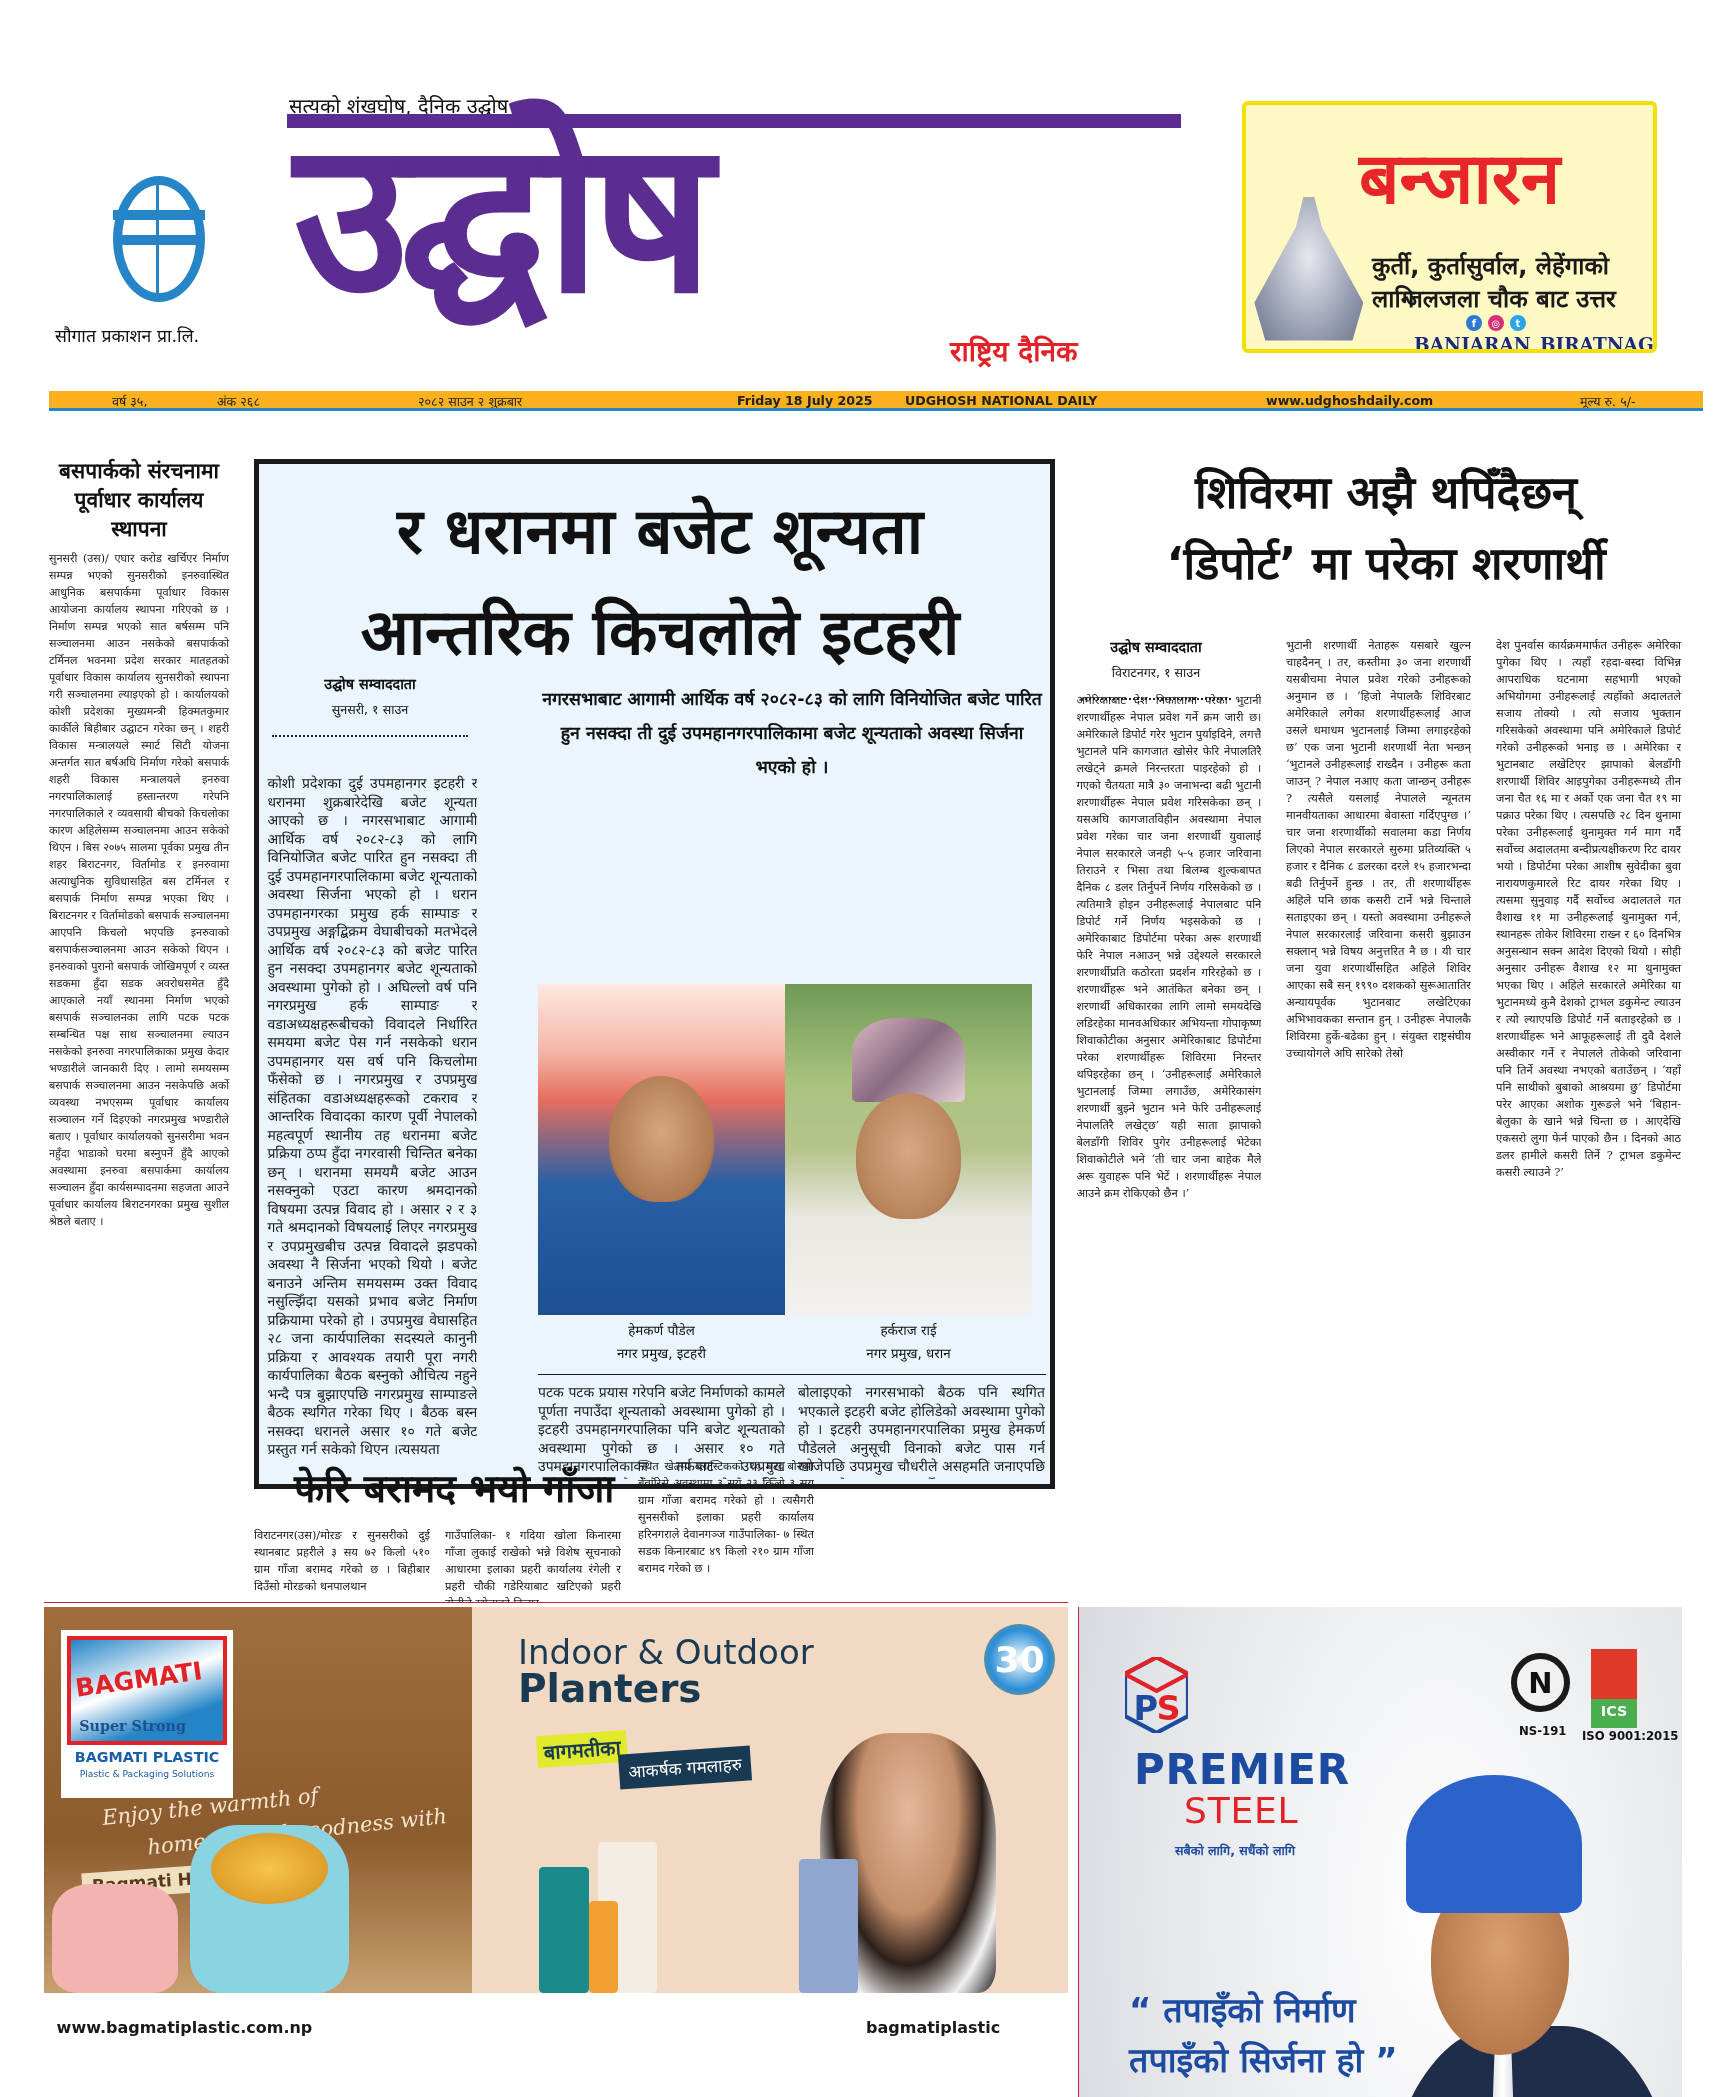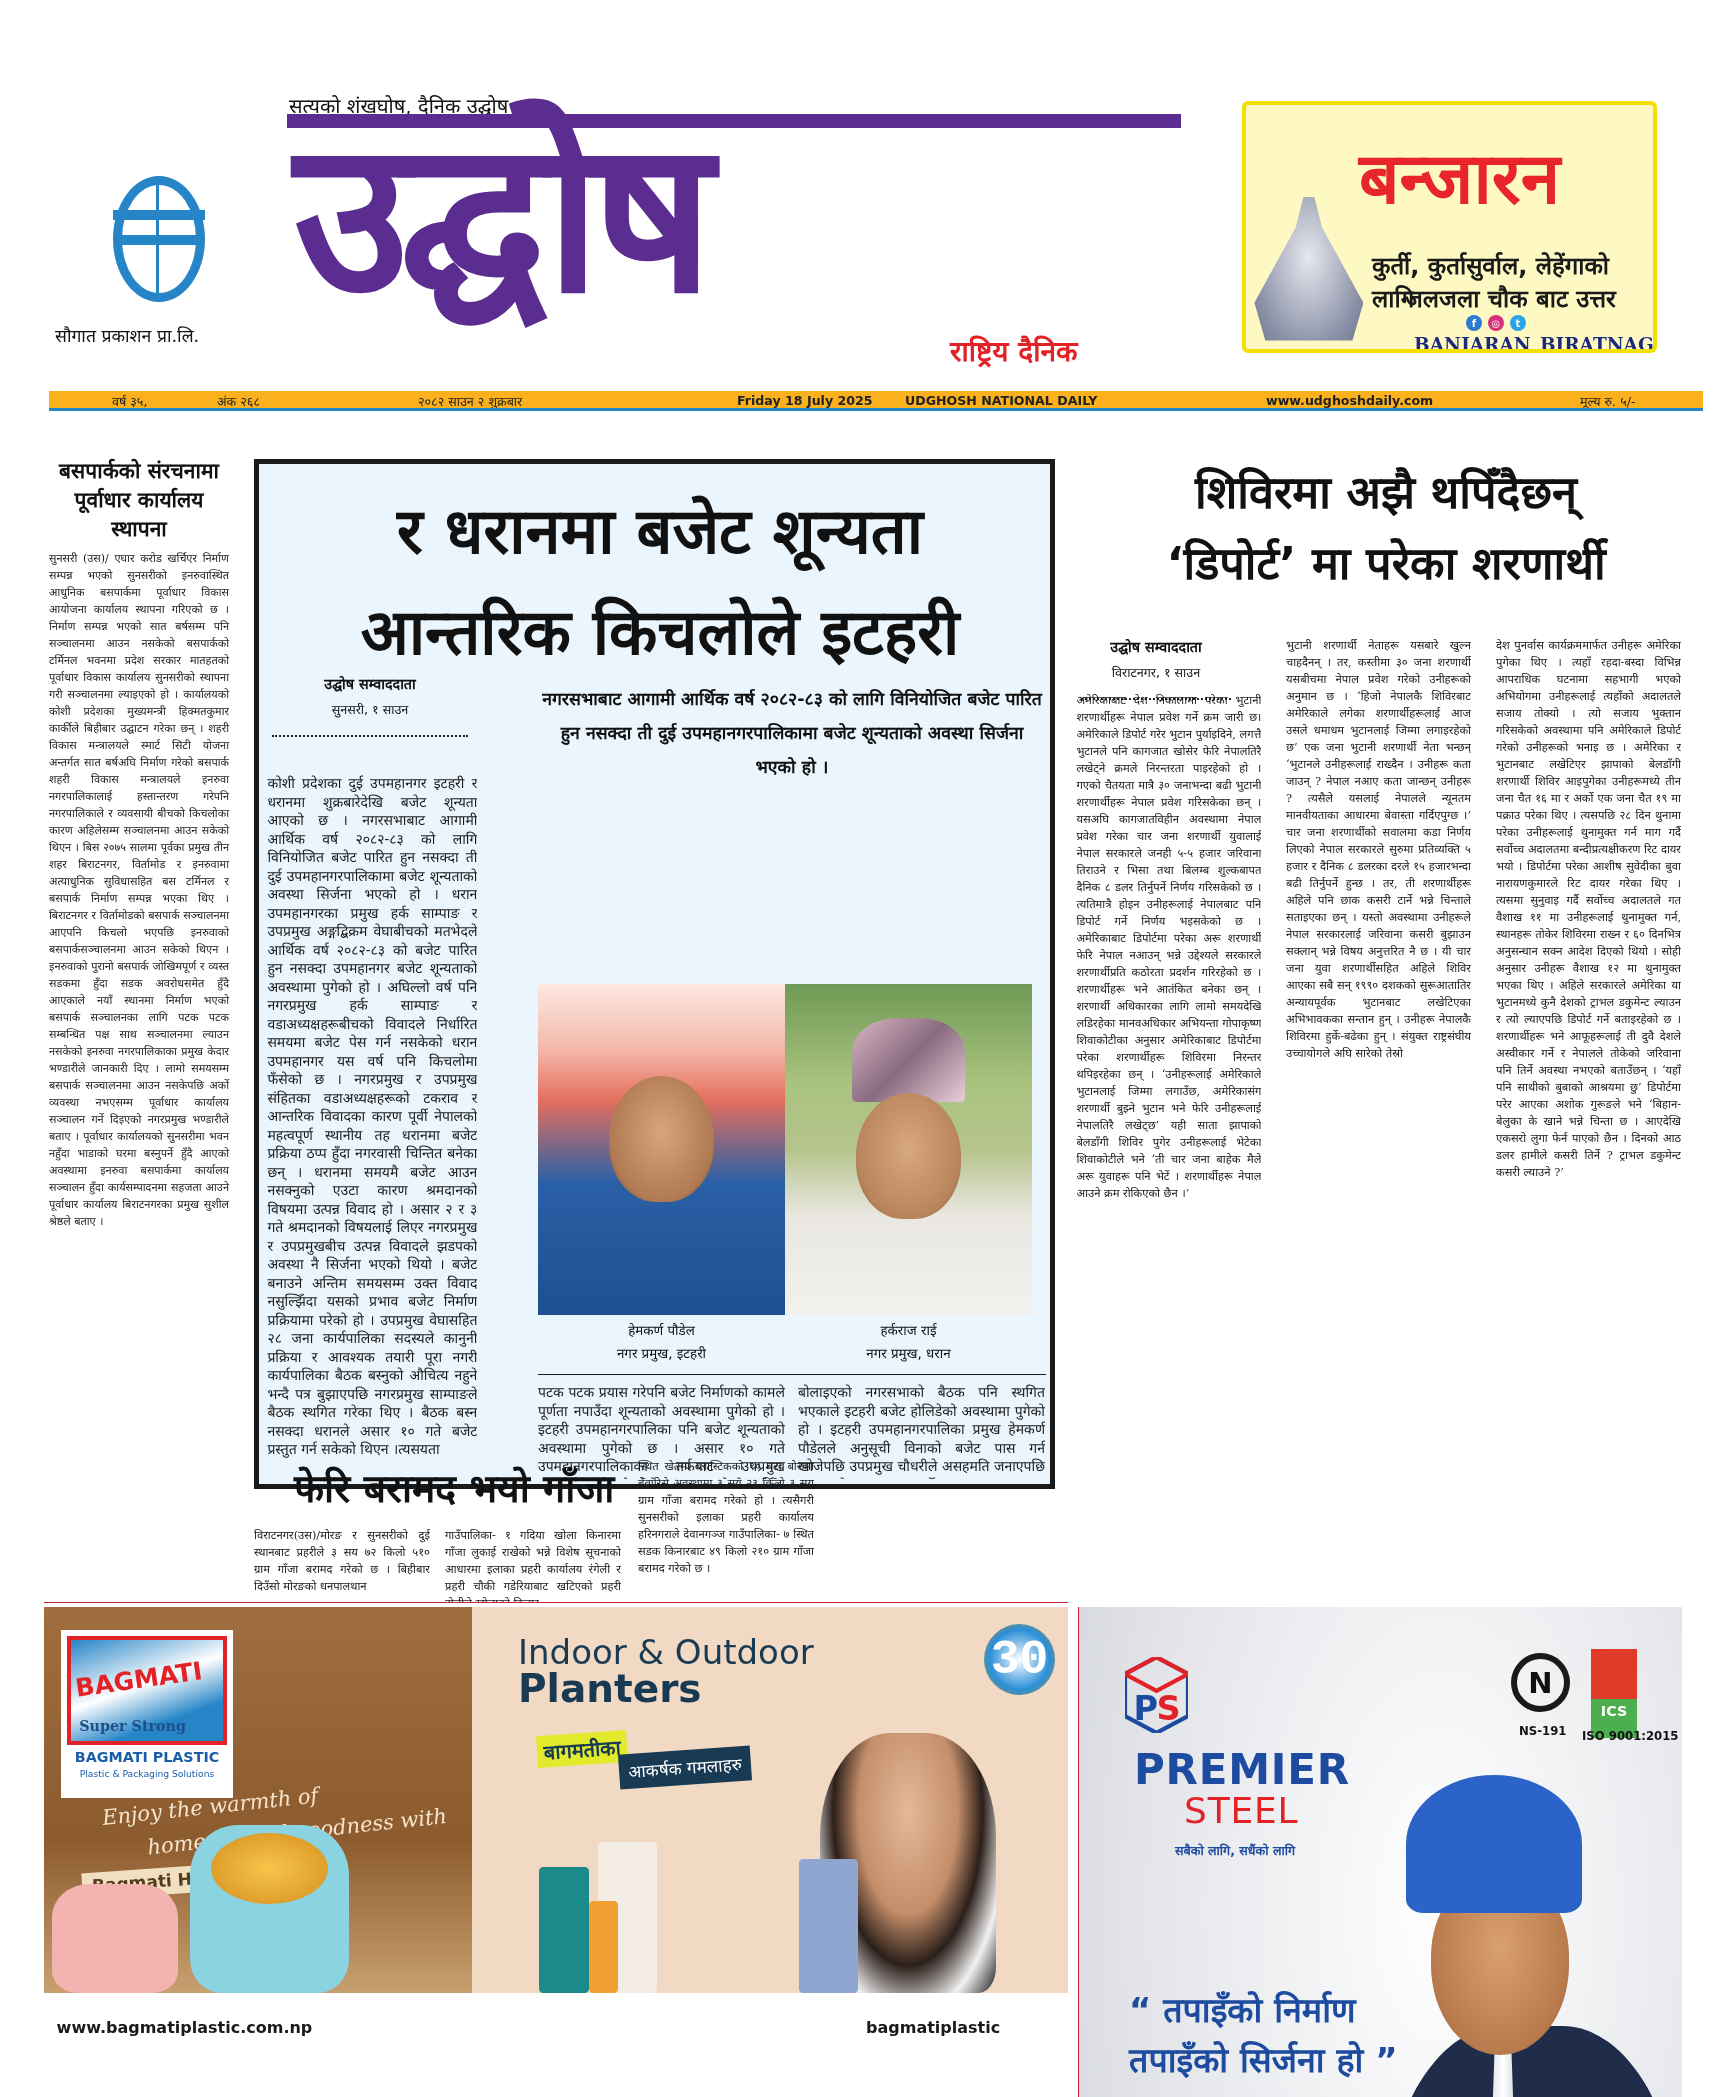--- a/index.html
+++ b/index.html
@@ -74,34 +74,34 @@
   .bag-super { position: absolute; left: 8.4px; top: 78px; font-size: 14.3px; font-weight: 700; color: #1e4f8a; font-family: "DejaVu Serif", serif; }
   .bag-plastic { margin-top: 4.2px; font-size: 14.3px; font-weight: 700; color: #1b5ea8; text-align: center; }
   .bag-solutions { font-size: 9.2px; color: #1b5ea8; text-align: center; margin-top: 2.5px; }
   .bag-enjoy { left: 59px; top: 176px; font-size: 21px; font-style: italic; color: #f6e5cc; font-family: "DejaVu Serif", serif; line-height: 34px; transform: rotate(-6deg); }
   .bag-hotcase { left: 38px; top: 260px; padding: 3.4px 10px; background: #f0e0c0; font-size: 17px; font-weight: 700; color: #5a3a1e; transform: rotate(-4deg); }
   .bag-pots { left: 8.4px; top: 302px; width: 411px; height: 84px; }
   .bag-right-title1 { left: 474px; top: 25px; font-size: 34px; color: #183a52; }
   .bag-right-title2 { left: 474px; top: 59px; font-size: 39px; font-weight: 700; color: #183a52; }
   .bag-nep1 { left: 493px; top: 126px; padding: 2.5px 6.7px; background: #e2ea2c; font-size: 20px; font-weight: 700; color: #183a52; transform: rotate(-4deg); }
   .bag-nep2 { left: 575px; top: 143px; padding: 5.9px 9.2px; background: #183a52; font-size: 17px; color: #fff; transform: rotate(-4deg); }
-  .bag-30 { left: 940px; top: 17px; width: 71px; height: 71px; border-radius: 50%; background: radial-gradient(circle, #ffffff 0%, #2a8fd8 60%, #c89020 100%); color: #fff; font-size: 48px; font-weight: 700; display: flex; align-items: center; justify-content: center; font-family: Liberation Mono, monospace; }
+  .bag-30 { left: 940px; top: 17px; width: 71px; height: 71px; border-radius: 50%; background: radial-gradient(circle, #ffffff 0%, #2a8fd8 60%, #c89020 100%); color: #fff; font-size: 36px; font-weight: 700; display: flex; align-items: center; justify-content: center; }
   .bag-footer { left: 0; top: 386px; width: 1024px; height: 71px; background: #fff; }
   .bag-web { left: 12.6px; top: 411px; font-size: 16px; font-weight: 700; color: #1a1a1a; }
   .bag-social { left: 822px; top: 411px; font-size: 16px; font-weight: 700; color: #1a1a1a; }
 
   .ad-premier { left: 1078px; top: 1607px; width: 604px; height: 1015px; background: radial-gradient(ellipse at 60% 30%, #ffffff 0%, #e2e4e8 60%, #c9ccd3 100%); border-left: 1.7px solid #c8203e; overflow: hidden; }
   .ps-logo { left: 46px; top: 50px; width: 63px; height: 76px; }
   .ps-word1 { left: 55px; top: 138px; font-size: 42px; font-weight: 700; color: #1c4ba0; letter-spacing: 0.8px; }
   .ps-word2 { left: 105px; top: 183px; font-size: 36px; font-weight: 400; color: #e32227; letter-spacing: 0.8px; }
   .ps-slogan { left: 96px; top: 235px; font-size: 12.6px; color: #1c4ba0; font-weight: 700; }
   .ps-ns { left: 432px; top: 46px; width: 59px; height: 59px; border: 6.7px solid #1a1a1a; border-radius: 50%; display: flex; align-items: center; justify-content: center; font-size: 29px; font-weight: 700; }
   .ps-ns-label { left: 440px; top: 117px; font-size: 11.7px; font-weight: 700; }
   .ps-ics { left: 512px; top: 42px; width: 46px; height: 76px; background: #e03a2a; }
-  .ps-ics-band { left: 512px; top: 92px; width: 46px; height: 39px; background: #4bae4f; color: #fff; font-size: 14.3px; font-weight: 700; text-align: center; line-height: 25px; }
+  .ps-ics-band { left: 512px; top: 92px; width: 46px; height: 29px; background: #4bae4f; color: #fff; font-size: 14.3px; font-weight: 700; text-align: center; line-height: 25px; }
   .ps-iso { left: 503px; top: 122px; font-size: 11.7px; font-weight: 700; }
   .ps-helmet { left: 327px; top: 168px; width: 176px; height: 138px; background: #2b63c8; border-radius: 50% 50% 10% 10%; }
   .ps-face { left: 352px; top: 268px; width: 138px; height: 180px; background: radial-gradient(ellipse at 50% 40%, #d9a070 0%, #b87a4c 70%, #8a5a34 100%); border-radius: 45% 45% 50% 50%; }
   .ps-body { left: 302px; top: 419px; width: 302px; height: 529px; background: #1f2c4a; border-radius: 40% 40% 0 0; }
   .ps-tie { left: 407px; top: 445px; width: 34px; height: 273px; background: linear-gradient(90deg, #d5d8dd, #ffffff, #c8ccd2); clip-path: polygon(25% 0, 75% 0, 100% 90%, 50% 100%, 0 90%); }
   .ps-quote { left: 50px; top: 378px; font-size: 34px; font-weight: 700; color: #1c4ba0; line-height: 50px; }
 </style>
 </head>
 <body>
 

